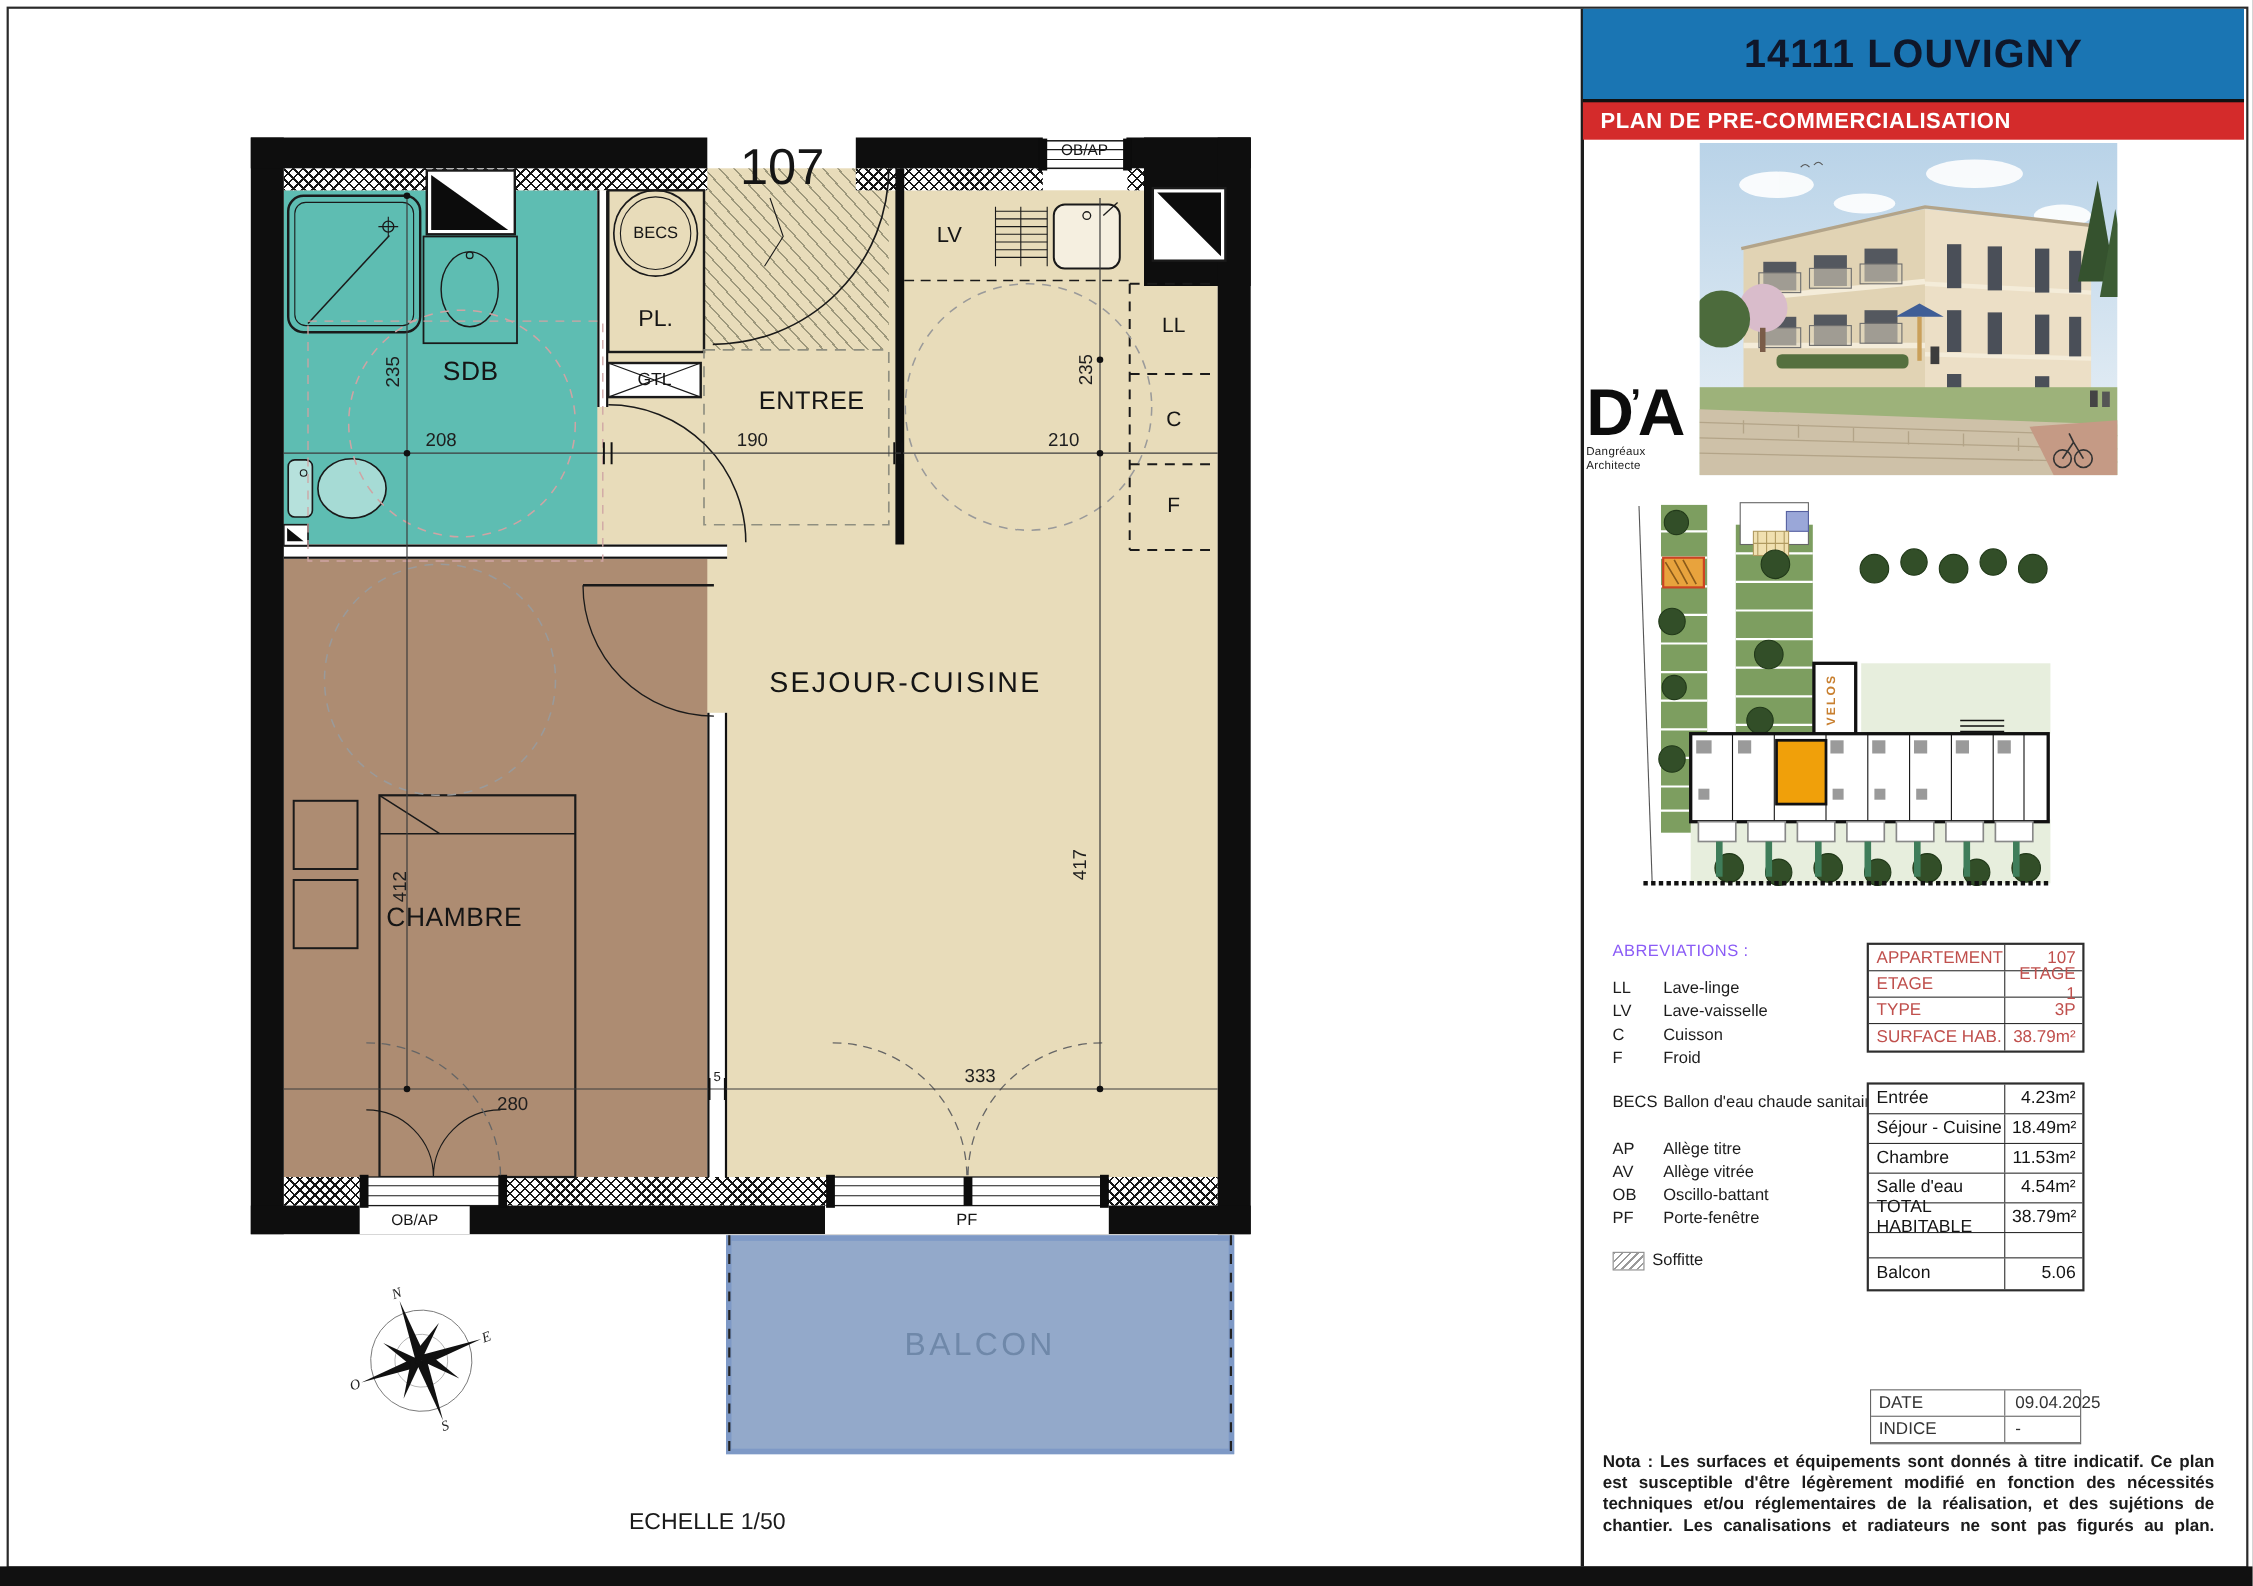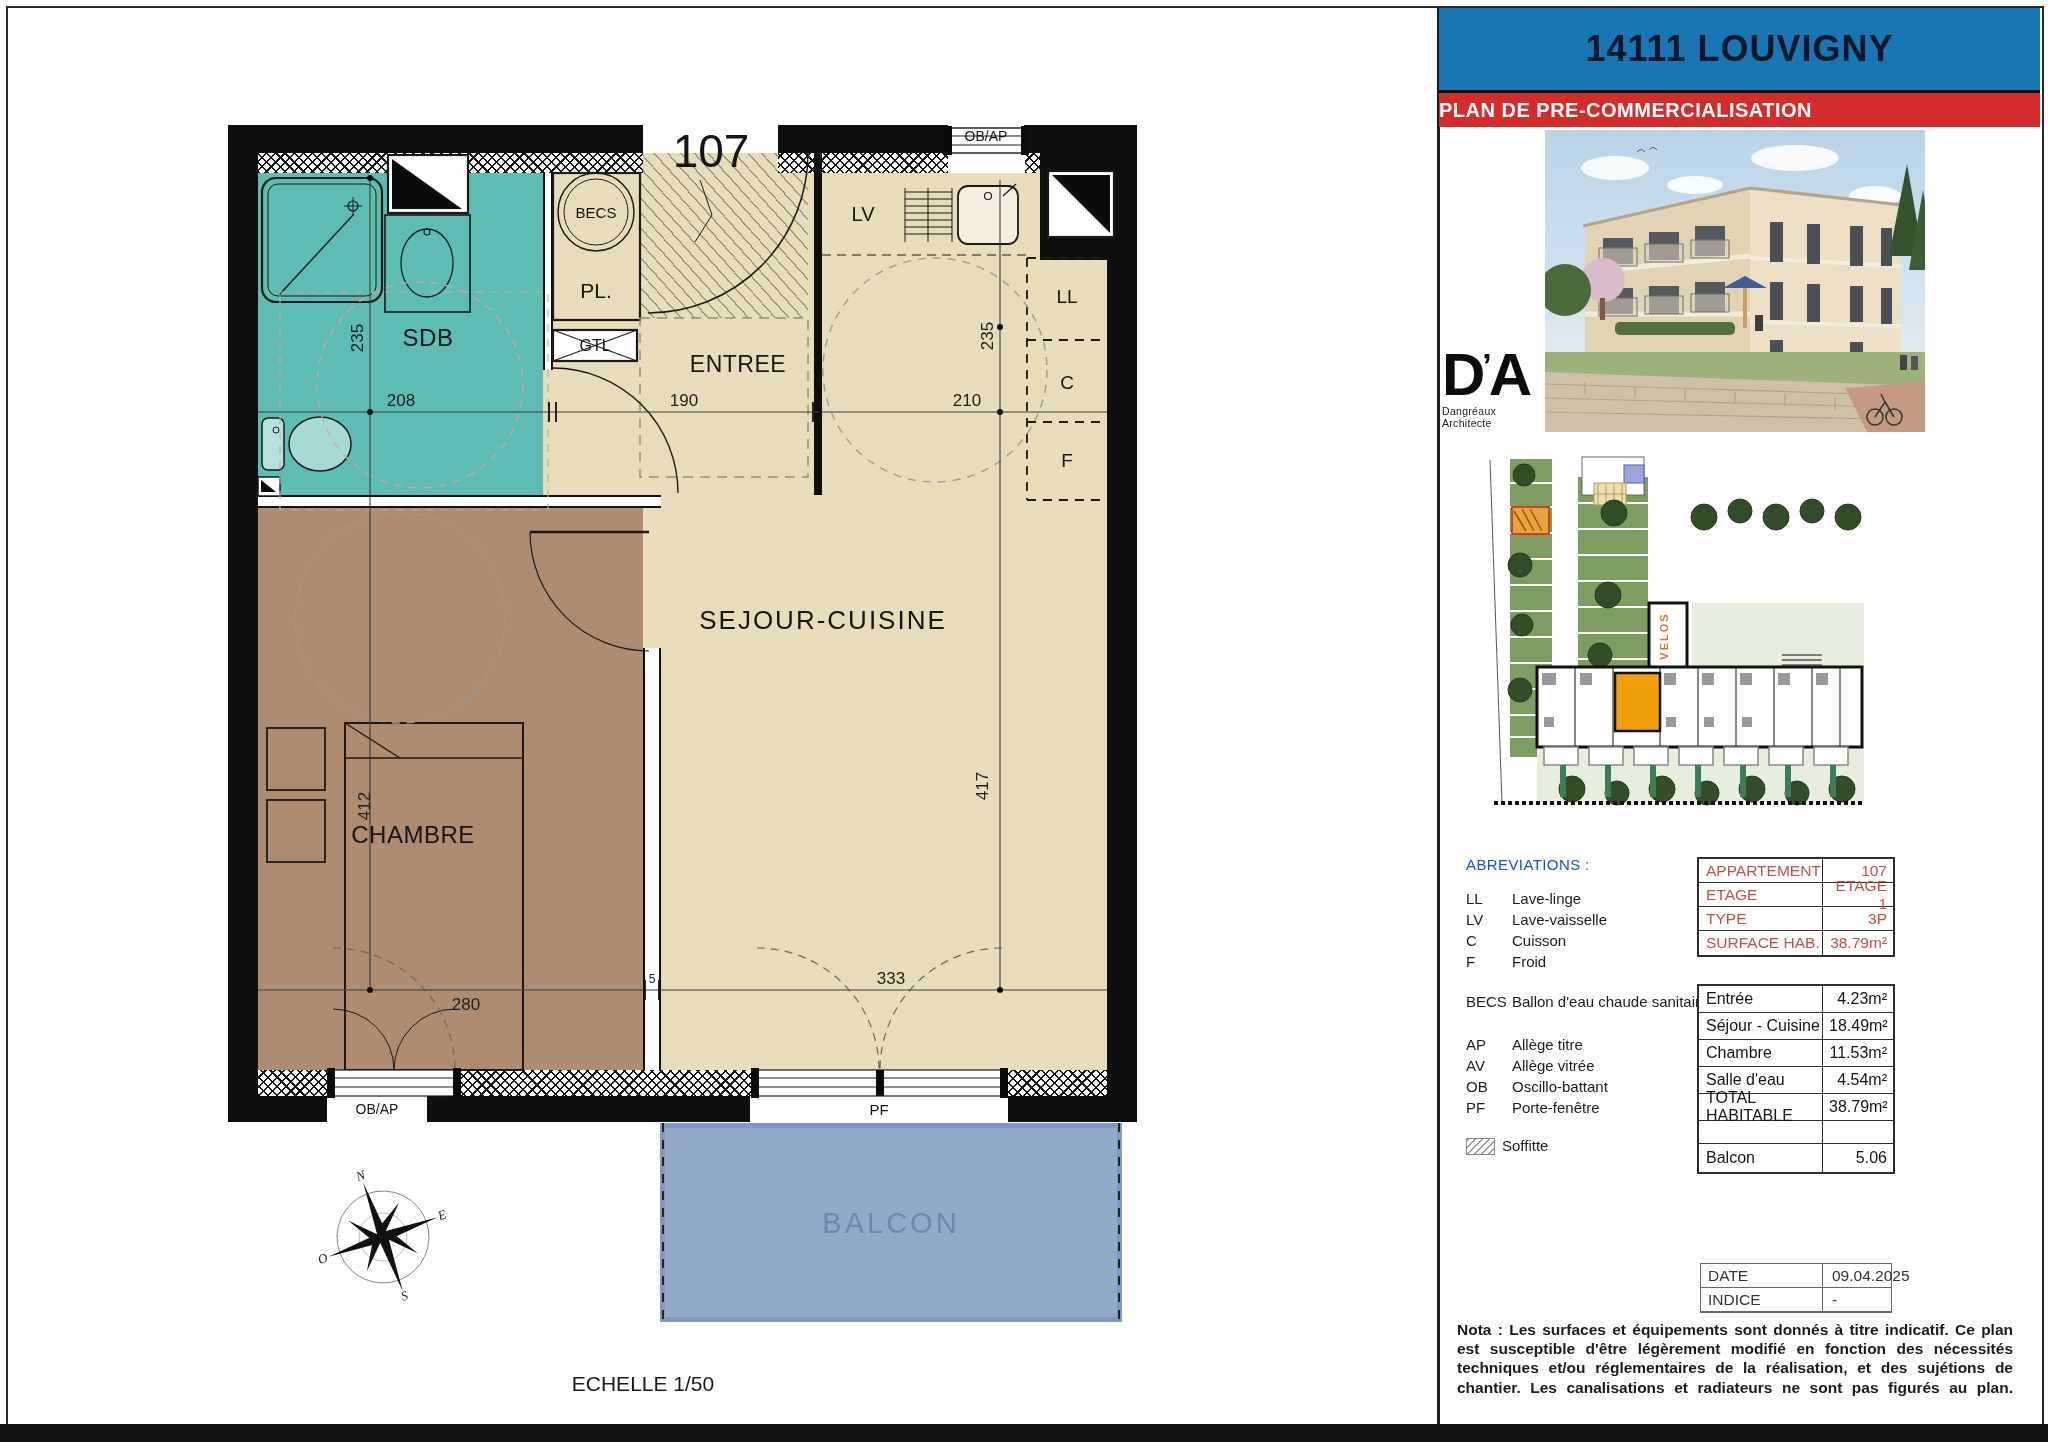--- a/index.html
+++ b/index.html
@@ -33,27 +33,27 @@
   .roomname{font-size:24px;letter-spacing:.5px;}
   .balcony{position:absolute;left:660px;top:1123px;width:462px;height:199px;box-sizing:border-box;
       background:var(--balcony_fill);border:5px solid var(--balcony_border);}
   .planlayer{position:absolute;left:0;top:0;width:2048px;height:1442px;pointer-events:none;}
 
   
   .hdr-blue{position:absolute;left:1439px;top:8px;width:601px;height:82px;background:var(--header_blue);
       display:flex;align-items:center;justify-content:center;color:#0f172a;font-size:36px;font-weight:bold;letter-spacing:1px;}
   .hdr-red{position:absolute;left:1439px;top:90px;width:601px;height:37px;background:var(--header_red);
       border-top:3px solid #111;box-sizing:border-box;display:flex;align-items:center;color:#fff;
-      font-size:20px;font-weight:bold;letter-spacing:.5px;}
+      font-size:20px;font-weight:bold;padding-left:16px;letter-spacing:.5px;}
   .logo{position:absolute;left:1442px;top:346px;width:104px;text-align:left;color:#0c0c0c;}
   .logo .big{font-size:60px;font-weight:800;letter-spacing:-3px;line-height:.95;}
   .logo .apos{font-size:34px;vertical-align:18px;font-weight:800;}
   .logo .name{font-size:10.5px;letter-spacing:.3px;margin-top:2px;color:#222;}
 
-  .abbr-head{position:absolute;left:1466px;top:856px;font-size:15px;color:#1d4ed8;letter-spacing:.4px;}
+  .abbr-head{position:absolute;left:1466px;top:856px;font-size:15px;color:#8b5cf6;letter-spacing:.4px;}
   .abbr-row{position:absolute;left:1466px;font-size:15px;color:#1c1c1c;display:flex;}
   .abbr-row .a{width:46px;flex:none;}
   .hatch-swatch{position:absolute;left:1466px;top:1138px;width:27px;height:15px;border:1px solid #8a8a8a;
       background:repeating-linear-gradient(135deg,#9a9a9a 0 1.5px,#fff 1.5px 5px);}
   .soff-lbl{position:absolute;left:1502px;top:1137px;font-size:15px;color:#1c1c1c;}
 
   .t{position:absolute;background:#fff;border:2px solid #2e2e2e;box-sizing:border-box;}
   .trow{display:flex;border-bottom:1.5px solid #2e2e2e;box-sizing:border-box;align-items:center;}
   .trow:last-child{border-bottom:none;}
   .tl{flex:0 0 124px;padding-left:7px;box-sizing:border-box;border-right:1.5px solid #2e2e2e;align-self:stretch;display:flex;align-items:center;}

